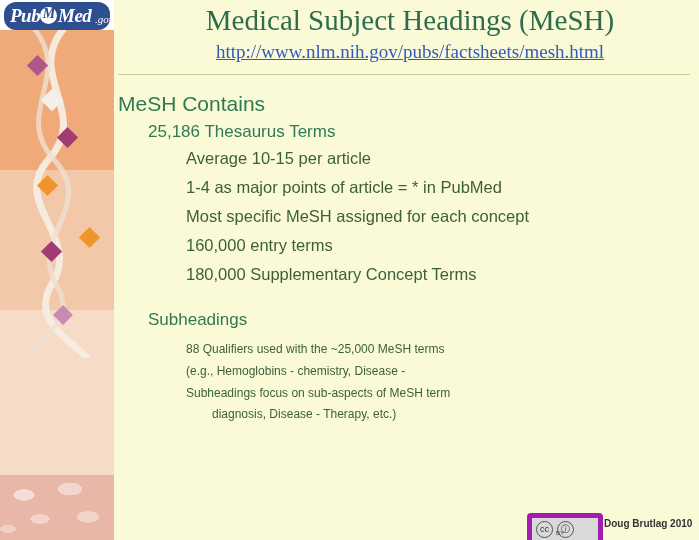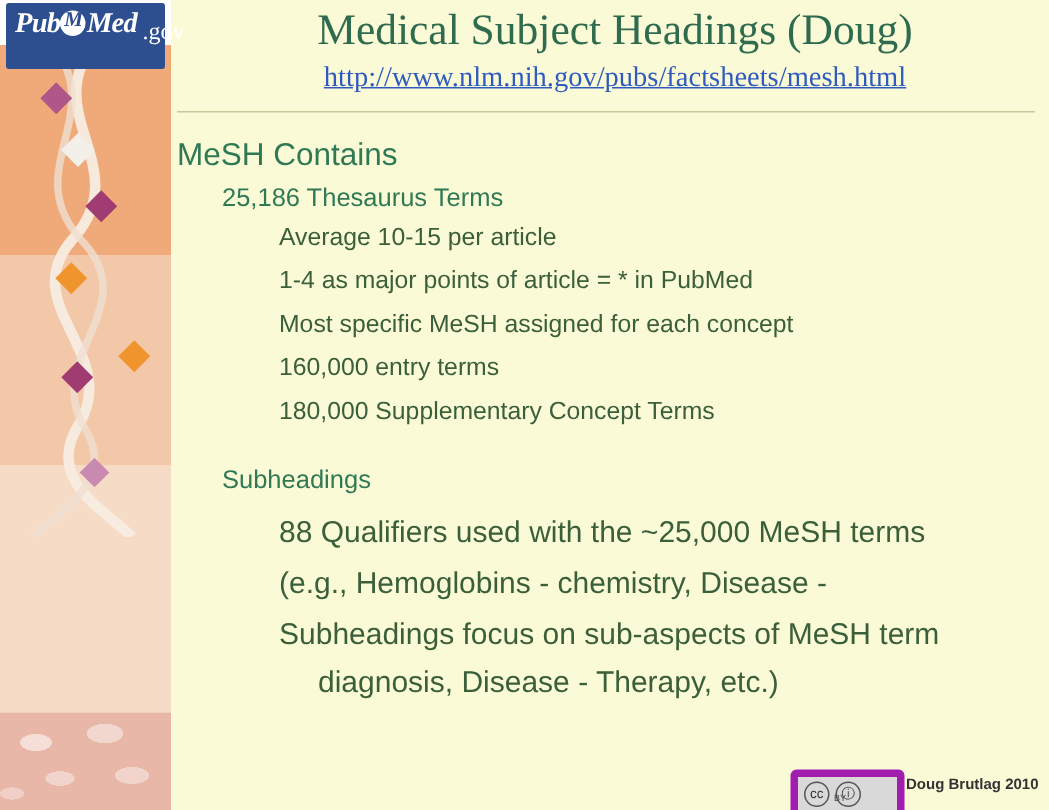--- a/index.html
+++ b/index.html
@@ -80,23 +80,23 @@
   }
   .cube {
     position: absolute;
     transform: rotate(45deg);
   }
 
   
   .logo {
     position: absolute;
     left: 4px; top: 2px;
-    width: 106px; height: 44px;
+    width: 106px; height: 28px;
     background: #2e4f8f;
-    border-radius: 2px;
+    border-radius: 12px;
   }
   .logo-text {
     position: absolute;
     left: 6px; top: 3px;
     font-family: "Liberation Serif", serif;
     font-size: 19px;
     font-weight: bold;
     font-style: italic;
     color: #ffffff;
     letter-spacing: -0.5px;
@@ -116,21 +116,22 @@
     font-family: "Liberation Serif", serif;
     font-size: 14px;
     font-weight: bold;
     font-style: italic;
     color: #2e4f8f;
   }
   .logo-gov {
     position: absolute;
     left: 78px; top: 11px;
     font-family: "Liberation Serif", serif;
-    font-size: 16px;
+    font-size: 11px;
+    font-style: italic;
     color: #ffffff;
     padding-left: 13px;
   }
 
   
   .title {
     position: absolute;
     left: 130px; top: 4px;
     width: 560px;
     text-align: center;
@@ -183,21 +184,21 @@
   }
   .gap {
     height: 18px;
   }
   .h2b {
     font-size: 17px;
     color: #2f7a55;
     margin: 0 0 11px 30px;
   }
   .l3b {
-    font-size: 20px;
+    font-size: 12px;
     color: #3a5f3a;
     margin: 0 0 5px 68px;
     line-height: 1.45;
   }
 
   
   .cc-badge {
     position: absolute;
     left: 527px; top: 513px;
     width: 66px; height: 23px;
@@ -261,21 +262,21 @@
   </div>
 
   <div class="logo">
     <span class="logo-text">Pub</span>
     <span class="logo-ball"></span>
     <span class="logo-ball-letter">M</span>
     <span class="logo-text" style="left:54px;">Med</span>
     <span class="logo-gov">.gov</span>
   </div>
 
-  <div class="title">Medical Subject Headings (Doug)</div>
+  <div class="title">Medical Subject Headings (MeSH)</div>
   <div class="subtitle-link">http://www.nlm.nih.gov/pubs/factsheets/mesh.html</div>
   <div class="hrule"></div>
 
   <div class="content">
     <p class="h1">MeSH Contains</p>
     <p class="h2">25,186 Thesaurus Terms</p>
     <p class="l3">Average 10-15 per article</p>
     <p class="l3">1-4 as major points of article = * in PubMed</p>
     <p class="l3">Most specific MeSH assigned for each concept</p>
     <p class="l3">160,000 entry terms</p>

